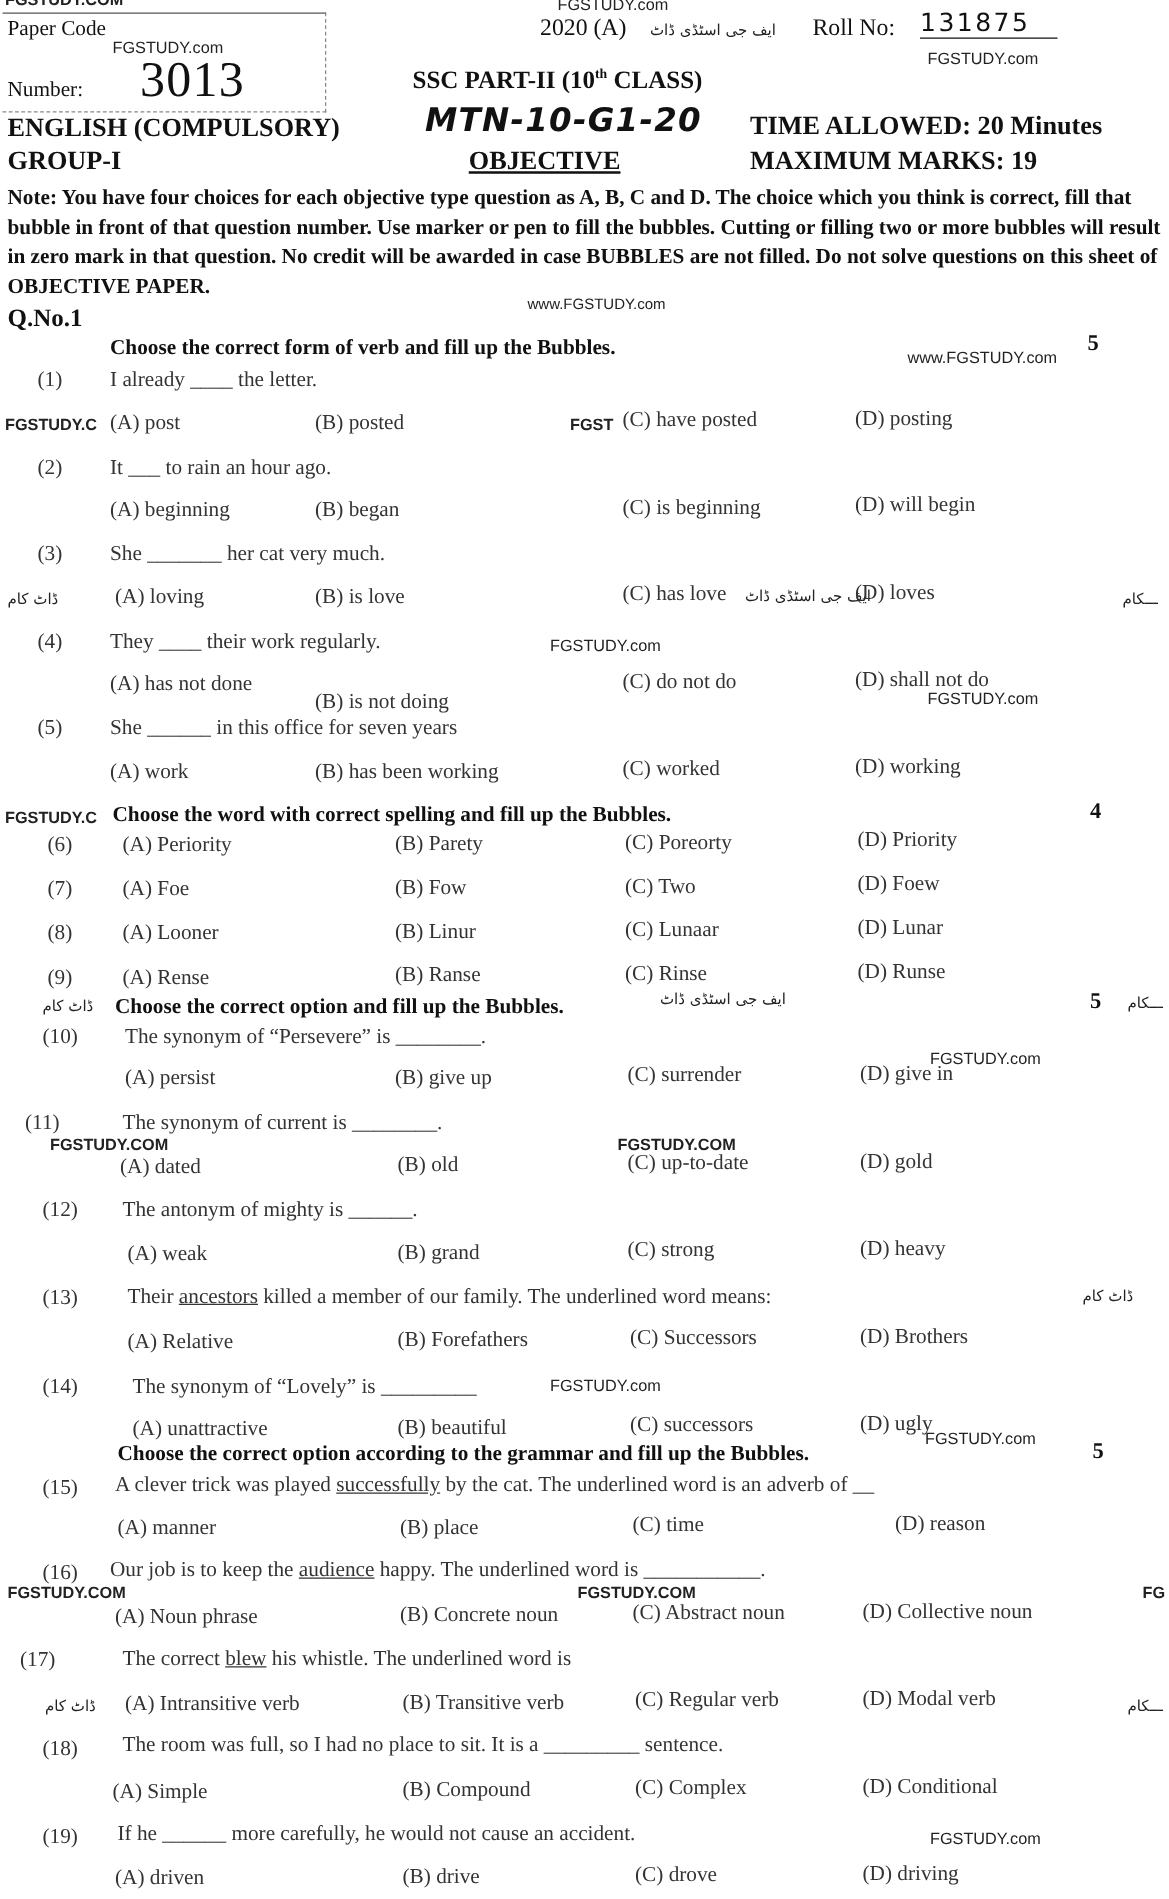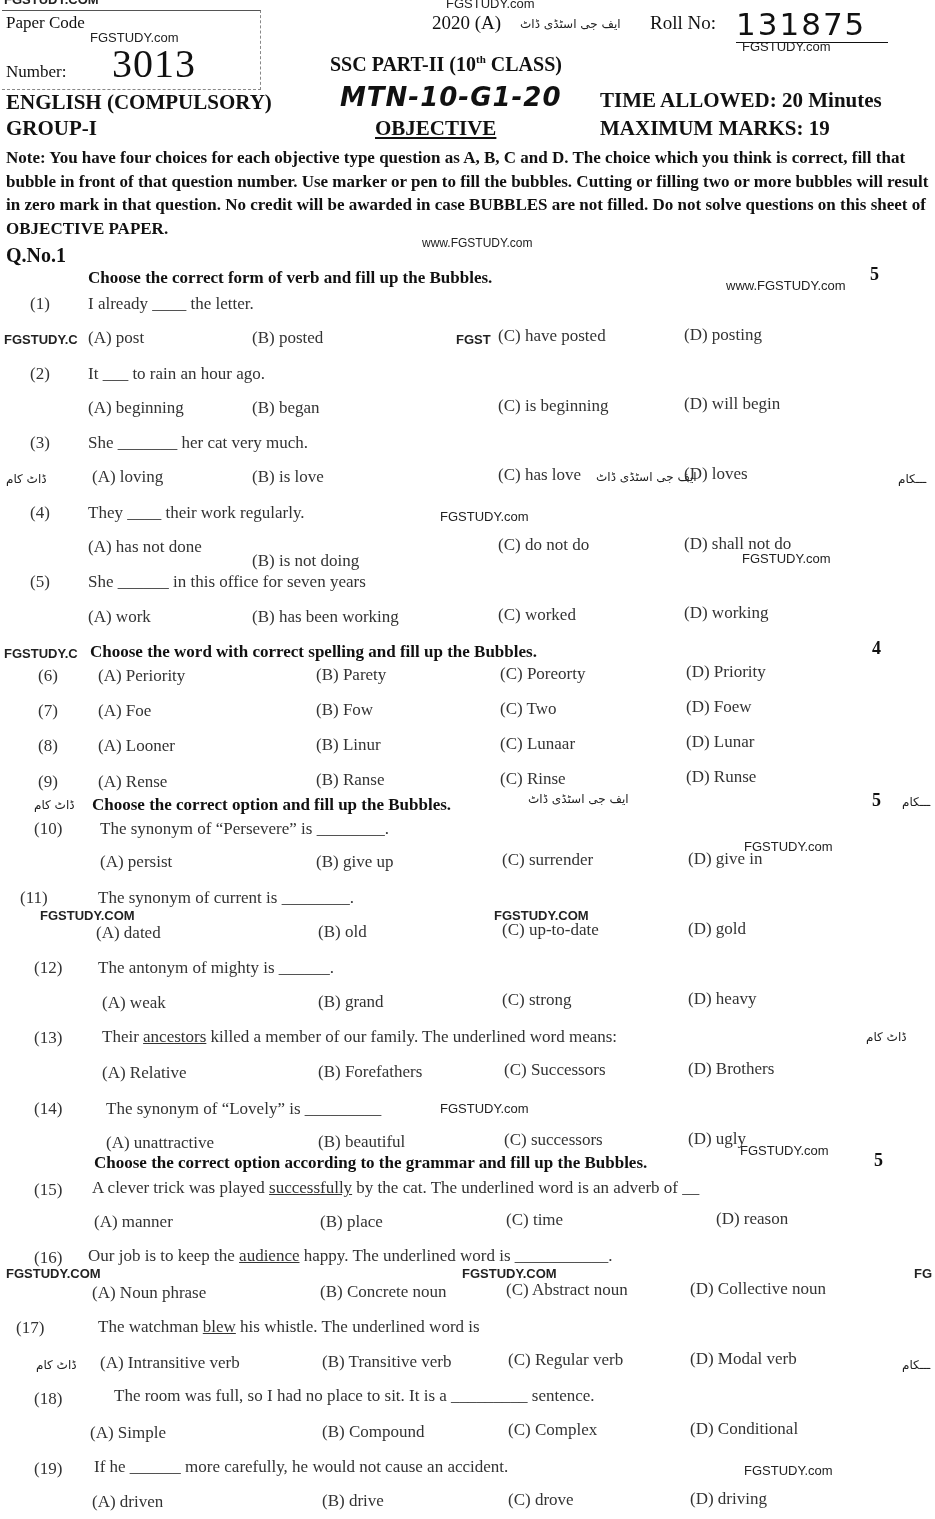--- a/index.html
+++ b/index.html
@@ -36,21 +36,21 @@
 <div class="paper-code-box"></div>
 <div class="abs pc-label" style="left:6px;top:13px;">Paper Code</div>
 <div class="abs wm" style="left:90px;top:30px;">FGSTUDY.com</div>
 <div class="abs pc-label" style="left:6px;top:62px;">Number:</div>
 <div class="abs pc-num" style="left:112px;top:40px;">3013</div>
 
 <div class="abs wm" style="left:446px;top:-4px;">FGSTUDY.com</div>
 <div class="abs hdr" style="left:432px;top:12px;">2020 (A)</div>
 <div class="abs urdu" style="left:520px;top:17px;">ایف جی اسٹڈی ڈاٹ</div>
 <div class="abs hdr" style="left:650px;top:12px;">Roll No:</div>
-<div class="abs" style="left:736px;top:6px;font-size:31px;font-family:'DejaVu Sans',sans-serif;border-bottom:1px solid #111;padding-right:22px;letter-spacing:2px;">131875</div>
+<div class="abs" style="left:736px;top:6px;font-size:20px;font-family:'DejaVu Sans',sans-serif;border-bottom:1px solid #111;padding-right:22px;letter-spacing:2px;">131875</div>
 <div class="abs wm" style="left:742px;top:39px;">FGSTUDY.com</div>
 
 <div class="abs hdr-b" style="left:330px;top:53px;font-size:20px;">SSC PART-II (10<sup style="font-size:11px;">th</sup> CLASS)</div>
 
 <div class="abs hdr-b" style="left:6px;top:90px;">ENGLISH (COMPULSORY)</div>
 <div class="abs hand" style="left:340px;top:82px;">MTN-10-G1-20</div>
 <div class="abs hdr-b" style="left:600px;top:88px;">TIME ALLOWED: 20 Minutes</div>
 <div class="abs hdr-b" style="left:6px;top:116px;">GROUP-I</div>
 <div class="abs hdr-b ul" style="left:375px;top:116px;">OBJECTIVE</div>
 <div class="abs hdr-b" style="left:600px;top:116px;">MAXIMUM MARKS: 19</div>
@@ -194,30 +194,30 @@
 <div class="abs qtext" style="left:88px;top:1246px;"><span>Our job is to keep the </span><span class="ul">audience</span><span> happy.   The underlined word is ___________.</span></div>
 <div class="abs wm-b" style="left:6px;top:1266px;">FGSTUDY.COM</div>
 <div class="abs wm-b" style="left:462px;top:1266px;">FGSTUDY.COM</div>
 <div class="abs wm-b" style="left:914px;top:1266px;">FG</div>
 <div class="abs opt" style="left:92px;top:1283px;">(A) Noun phrase</div>
 <div class="abs opt" style="left:320px;top:1282px;">(B) Concrete noun</div>
 <div class="abs opt" style="left:506px;top:1280px;">(C) Abstract noun</div>
 <div class="abs opt" style="left:690px;top:1279px;">(D) Collective noun</div>
 
 <div class="abs qnum" style="left:16px;top:1318px;">(17)</div>
-<div class="abs qtext" style="left:98px;top:1317px;"><span>The watchman </span><span class="ul">blew</span><span> his whistle.   The underlined word is</span></div>
+<div class="abs qtext" style="left:98px;top:1317px;"><span>The correct </span><span class="ul">blew</span><span> his whistle.   The underlined word is</span></div>
 <div class="abs urdu" style="left:36px;top:1358px;">ڈاٹ کام</div>
 <div class="abs opt" style="left:100px;top:1353px;">(A) Intransitive verb</div>
 <div class="abs opt" style="left:322px;top:1352px;">(B) Transitive verb</div>
 <div class="abs opt" style="left:508px;top:1350px;">(C) Regular verb</div>
 <div class="abs opt" style="left:690px;top:1349px;">(D) Modal verb</div>
 <div class="abs urdu" style="left:902px;top:1358px;">ـــکام</div>
 
 <div class="abs qnum" style="left:34px;top:1389px;">(18)</div>
-<div class="abs qtext" style="left:98px;top:1386px;margin-left:16px;">The room was full, so I had no place to sit.   It is a _________ sentence.</div>
+<div class="abs qtext" style="left:98px;top:1386px;">The room was full, so I had no place to sit.   It is a _________ sentence.</div>
 <div class="abs opt" style="left:90px;top:1423px;">(A) Simple</div>
 <div class="abs opt" style="left:322px;top:1422px;">(B) Compound</div>
 <div class="abs opt" style="left:508px;top:1420px;">(C) Complex</div>
 <div class="abs opt" style="left:690px;top:1419px;">(D) Conditional</div>
 
 <div class="abs qnum" style="left:34px;top:1459px;">(19)</div>
 <div class="abs qtext" style="left:94px;top:1457px;">If he ______ more carefully, he would not cause an accident.</div>
 <div class="abs wm" style="left:744px;top:1463px;">FGSTUDY.com</div>
 <div class="abs opt" style="left:92px;top:1492px;">(A)  driven</div>
 <div class="abs opt" style="left:322px;top:1491px;">(B) drive</div>

